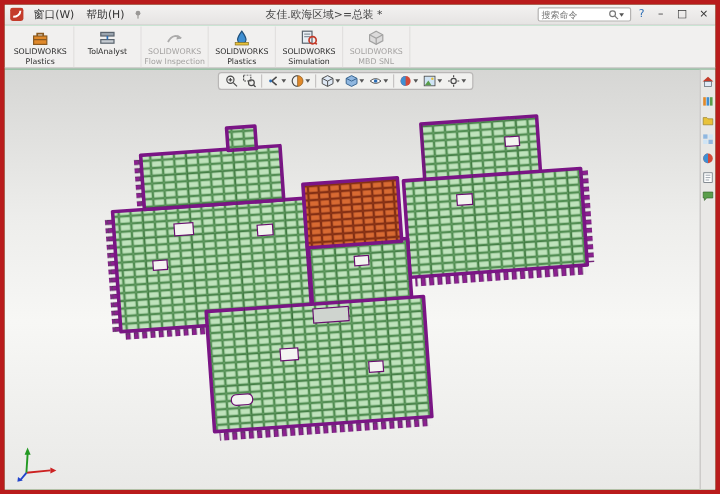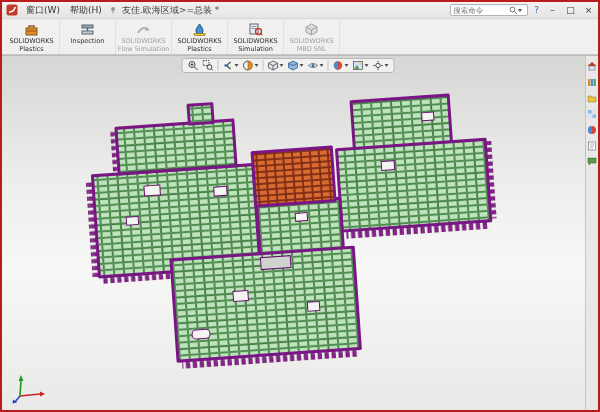--- a/index.html
+++ b/index.html
@@ -1,28 +1,28 @@
 <!DOCTYPE html>
 <html><head>
 <meta charset="utf-8">
 <style>
   * { margin:0; padding:0; box-sizing:border-box; }
   html,body { width:600px; height:412px; overflow:hidden;
     font-family:"DejaVu Sans","Liberation Sans",sans-serif; background:#888; }
   .window { width:600px; height:412px; display:flex; flex-direction:column;
-    background:#22c55e; border:2px solid #b91c1c; }
+    background:#22c55e; border:4px solid #b91c1c; }
 
   
   .titlebar { height:17px; flex:0 0 17px; display:flex; align-items:center;
     background:linear-gradient(#f3f2f1,#e6e4e3); font-size:9px; color:#333;
     position:relative; padding:0 2px; border-bottom:1px solid #d8d6d5; }
   .app-icon { width:12px; height:12px; margin:0 3px 0 2px; display:inline-block; }
   .menu-item { padding:1px 5px; cursor:default; white-space:nowrap; }
   .pin { width:8px; height:8px; margin-left:2px; }
-  .doc-title { position:absolute; left:120px; right:180px; text-align:left;
+  .doc-title { position:absolute; left:120px; right:180px; text-align:center;
     font-size:9px; color:#444; overflow:hidden; white-space:nowrap; }
   .tb-right { margin-left:auto; display:flex; align-items:center; gap:3px; }
   .search-box { display:flex; align-items:center; width:78px; height:12px;
     background:#fff; border:1px solid #b5b3b2; border-radius:2px; padding:0 2px; }
   .search-box input { border:0; outline:0; width:56px; font-size:7.5px; color:#555;
     font-family:"DejaVu Sans","Liberation Sans",sans-serif; background:transparent; }
   .mini-ico { width:9px; height:9px; display:inline-block; }
   .dd { width:0; height:0; border-left:2.5px solid transparent; border-right:2.5px solid transparent;
     border-top:3px solid #555; display:inline-block; }
   .help-btn { font-size:9px; color:#2a6db5; padding:0 3px; }
@@ -117,31 +117,31 @@
       <span class="lbl">SOLIDWORKS</span>
       <span class="lbl">Plastics</span>
     </div>
 
     <div class="addin">
       <svg viewBox="0 0 15 15">
           <rect x="2" y="3" width="11" height="3" fill="#9aa4ae" stroke="#5a646e"></rect>
           <rect x="2" y="9" width="11" height="3" fill="#c6ccd2" stroke="#5a646e"></rect>
           <line x1="7.5" y1="6" x2="7.5" y2="9" stroke="#2a6db5" stroke-width="1.4"></line>
         </svg>
-      <span class="lbl">Inspection</span>
+      <span class="lbl">TolAnalyst</span>
       <span class="lbl"></span>
     </div>
 
     <div class="addin disabled">
       <svg viewBox="0 0 15 15">
           <path d="M2 11c3-6 8-6 11-3" fill="none" stroke="#4a7ab0" stroke-width="1.6"></path>
           <path d="M10 5l3 3-4 1z" fill="#4a7ab0"></path>
         </svg>
       <span class="lbl">SOLIDWORKS</span>
-      <span class="lbl">Flow Simulation</span>
+      <span class="lbl">Flow Inspection</span>
     </div>
 
     <div class="addin">
       <svg viewBox="0 0 15 15">
           <path d="M7.5 2C10 5.5 11 7 11 9a3.5 3.5 0 0 1-7 0c0-2 1-3.5 3.5-7z" fill="#3f8fd2" stroke="#20507a"></path>
           <rect x="2" y="11.5" width="11" height="2" fill="#e8c23a" stroke="#8a7220" stroke-width="0.6"></rect>
         </svg>
       <span class="lbl">SOLIDWORKS</span>
       <span class="lbl">Plastics</span>
     </div>

